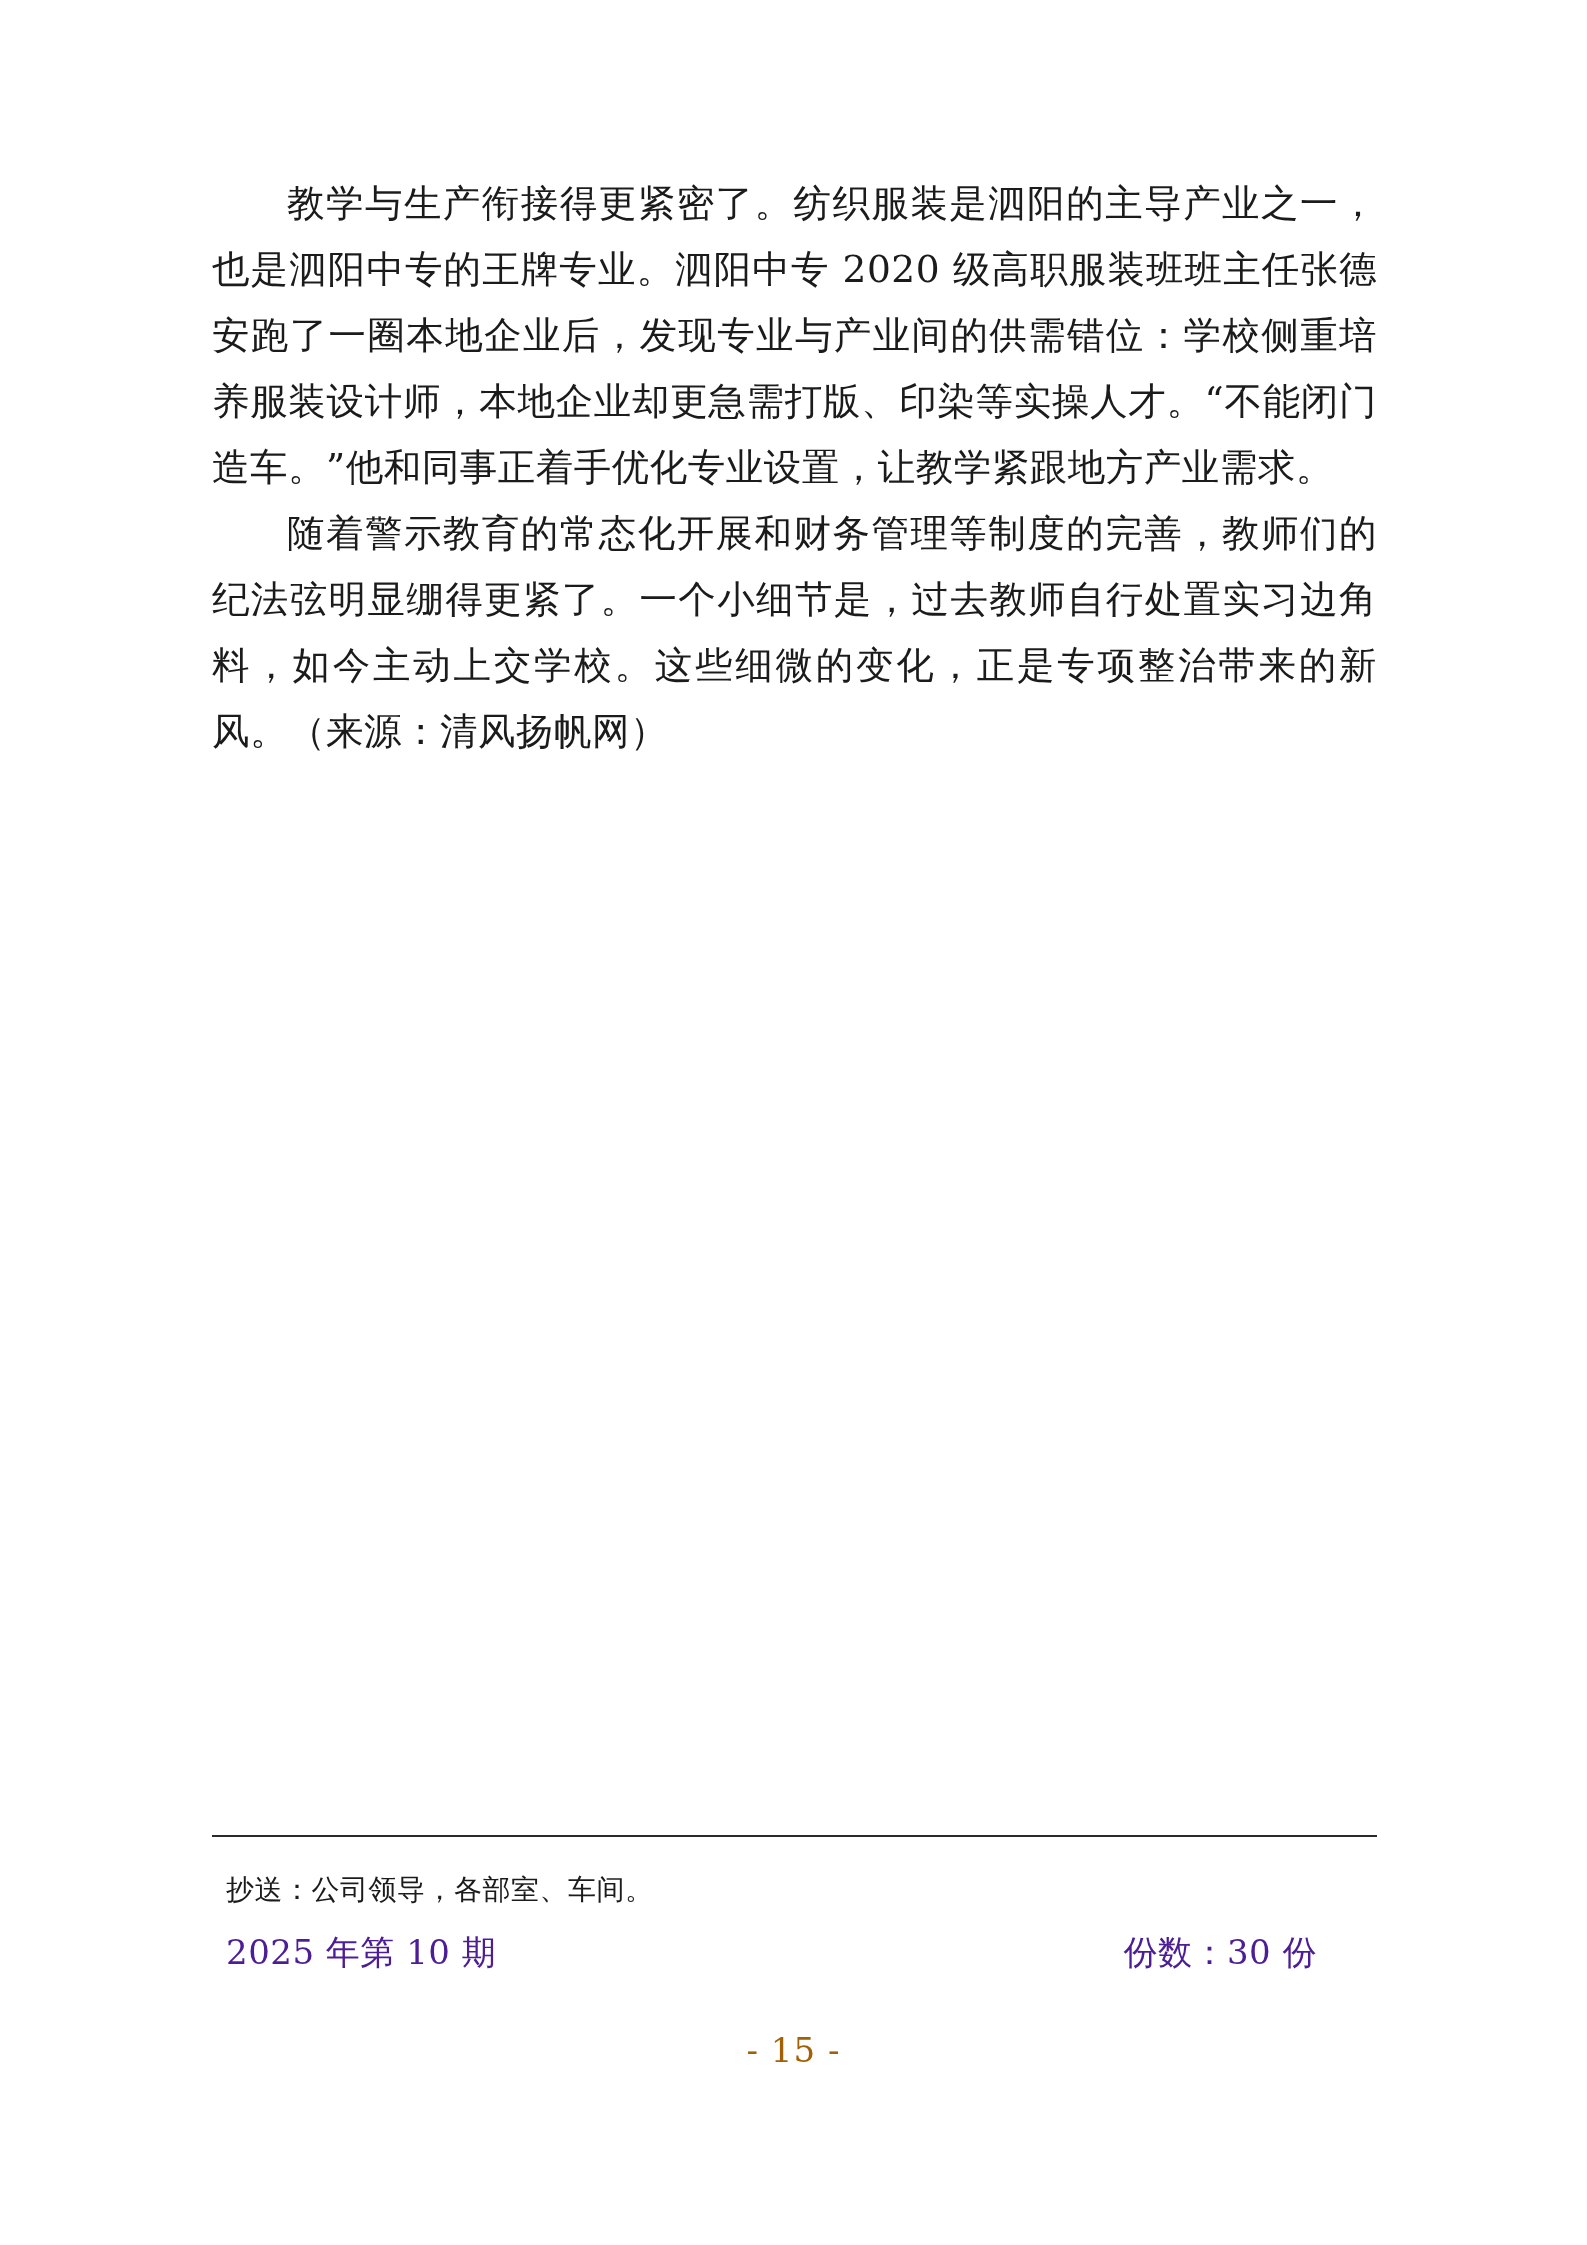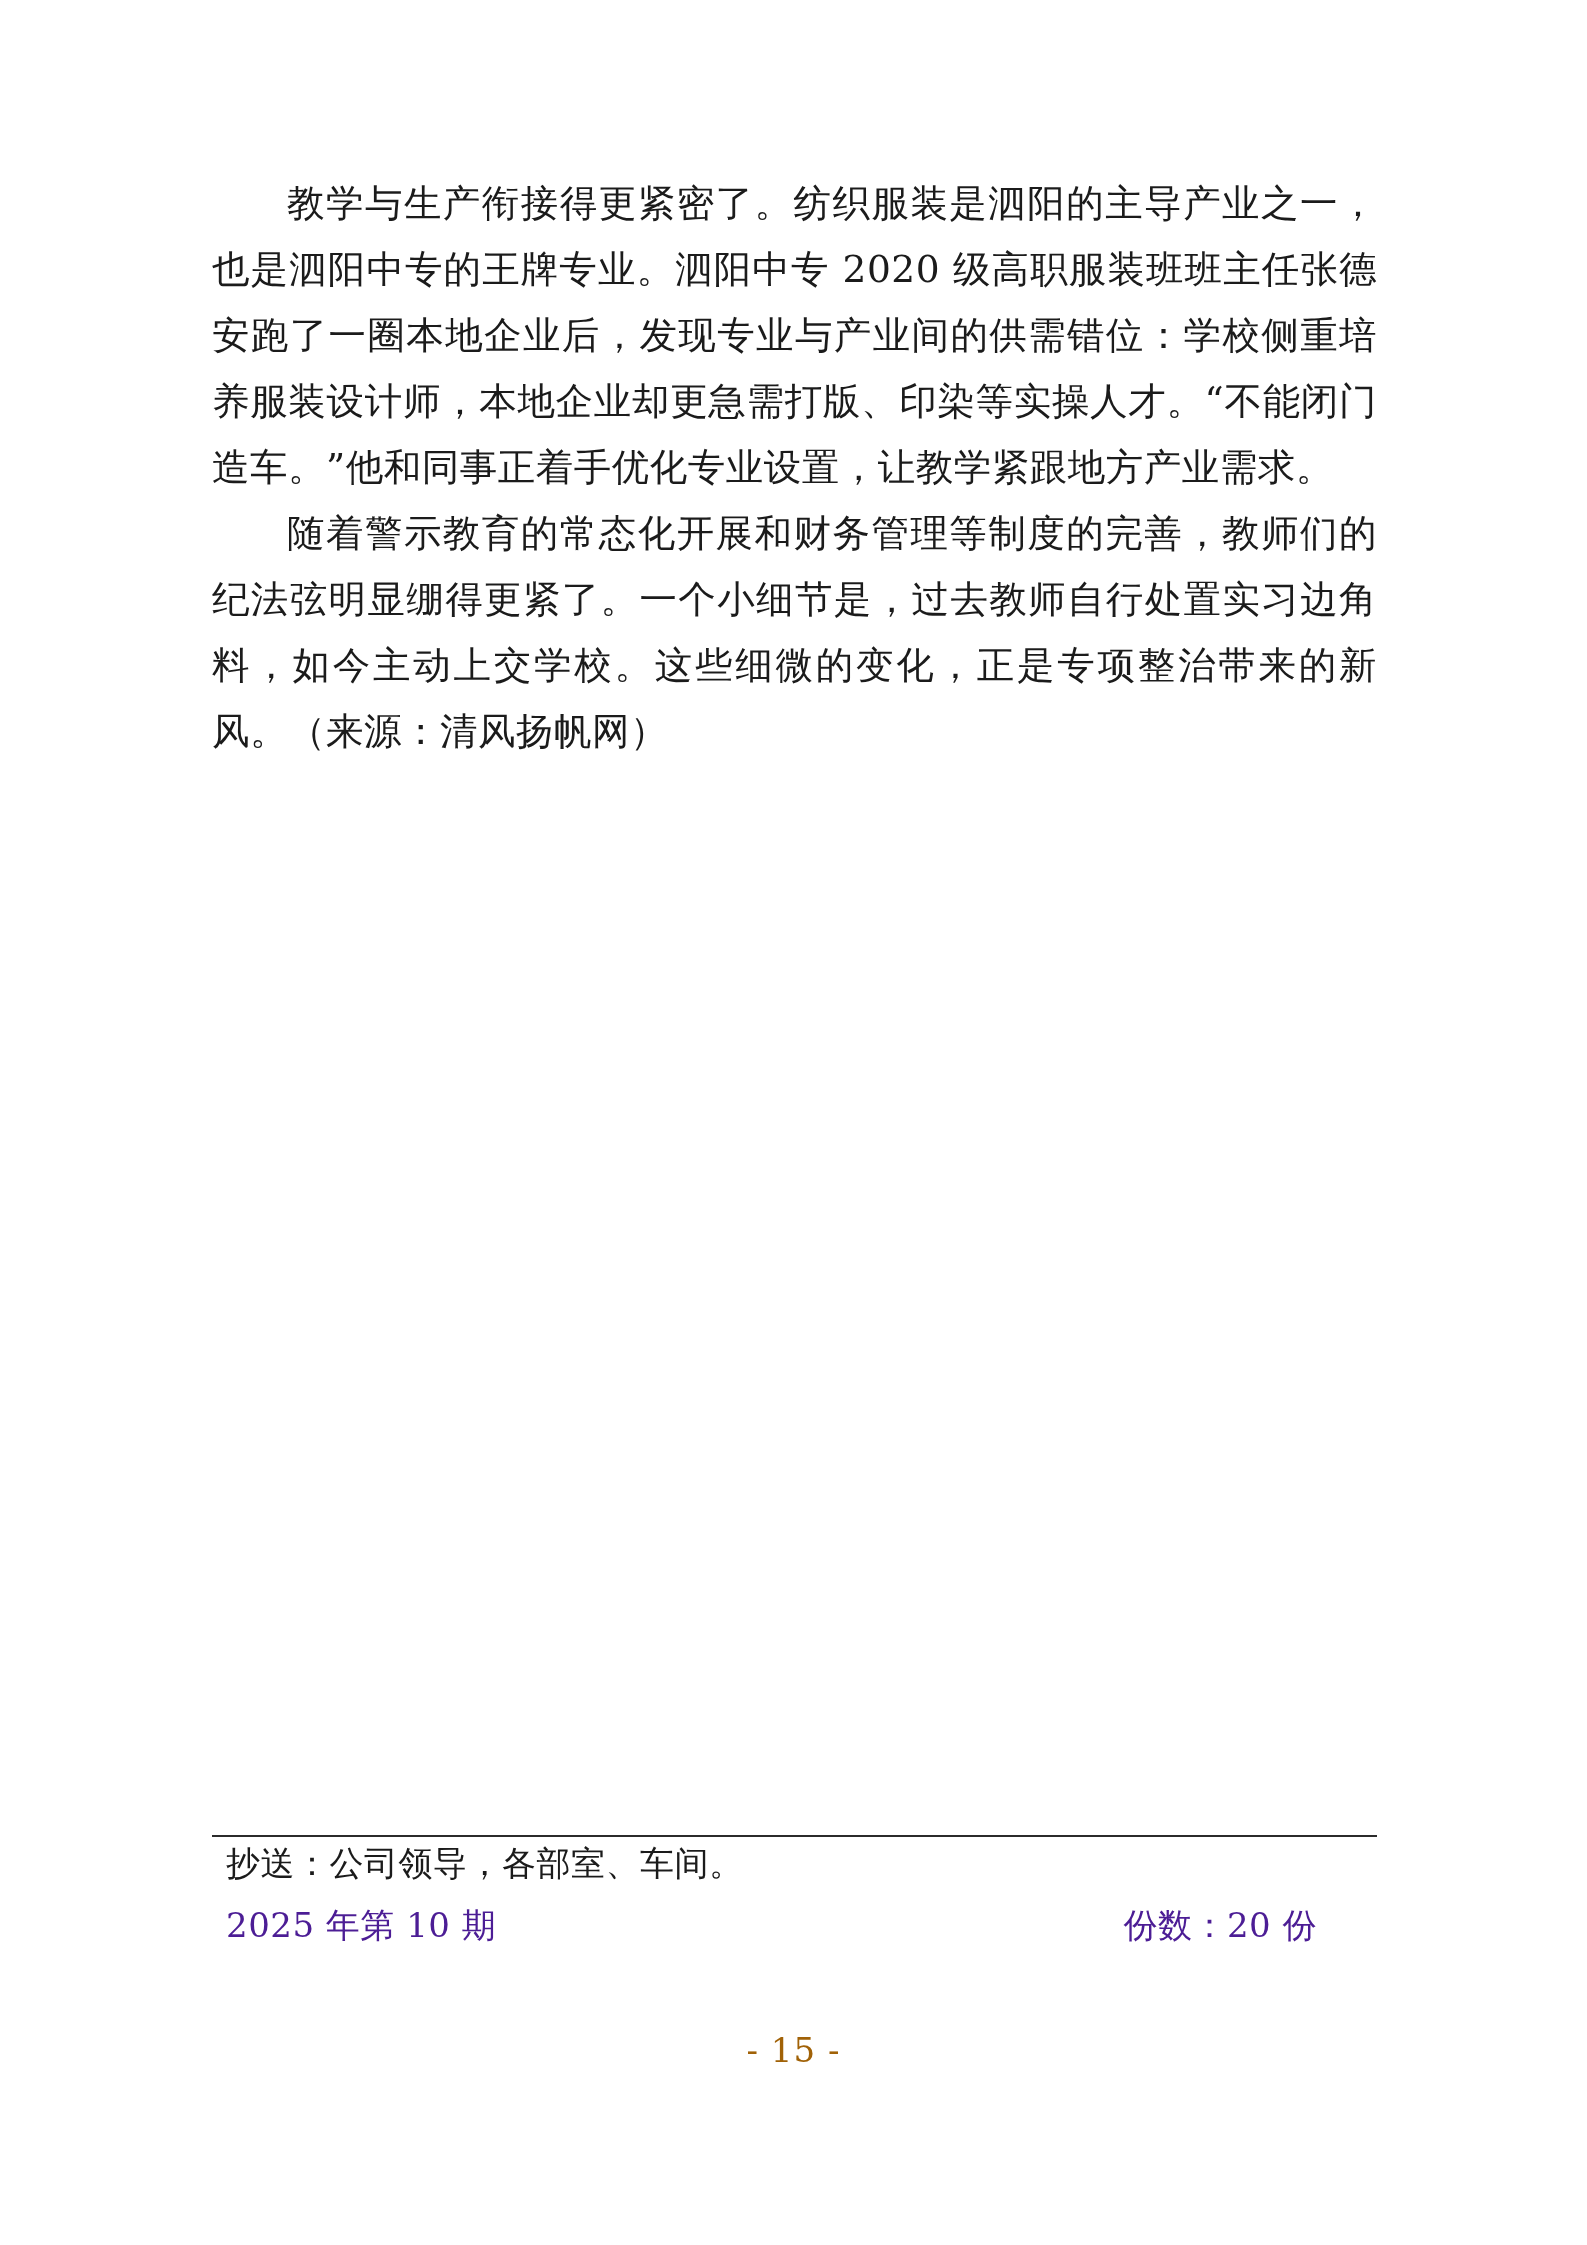--- a/index.html
+++ b/index.html
@@ -56,23 +56,23 @@
   }
 
   .footer-rule {
     width: 100%;
     height: 0;
     border-top: 2px solid #2b2b2b;
     margin: 0;
   }
 
   .footer-line1 {
-    font-size: 34px;
+    font-size: 28px;
     line-height: 52px;
-    margin-top: 0;
+    margin-top: 27px;
     color: #1b1b1b;
     letter-spacing: 0.5px;
     padding-left: 14px;
   }
 
   .footer-line2 {
     display: flex;
     justify-content: space-between;
     align-items: baseline;
     font-size: 34px;
@@ -103,19 +103,19 @@
   <div class="content-area">
     <p class="para">教学与生产衔接得更紧密了。纺织服装是泗阳的主导产业之一，也是泗阳中专的王牌专业。泗阳中专 2020 级高职服装班班主任张德安跑了一圈本地企业后，发现专业与产业间的供需错位：学校侧重培养服装设计师，本地企业却更急需打版、印染等实操人才。“不能闭门造车。”他和同事正着手优化专业设置，让教学紧跟地方产业需求。</p>
     <p class="para">随着警示教育的常态化开展和财务管理等制度的完善，教师们的纪法弦明显绷得更紧了。一个小细节是，过去教师自行处置实习边角料，如今主动上交学校。这些细微的变化，正是专项整治带来的新风。（来源：清风扬帆网）</p>
   </div>
 
   <div class="footer">
     <div class="footer-rule"></div>
     <div class="footer-line1">抄送：公司领导，各部室、车间。</div>
     <div class="footer-line2">
       <span>2025 年第 10 期</span>
-      <span>份数：20 份</span>
+      <span>份数：30 份</span>
     </div>
   </div>
 
   <div class="page-number">- 15 -</div>
 
 </div>
 
 </body></html>

